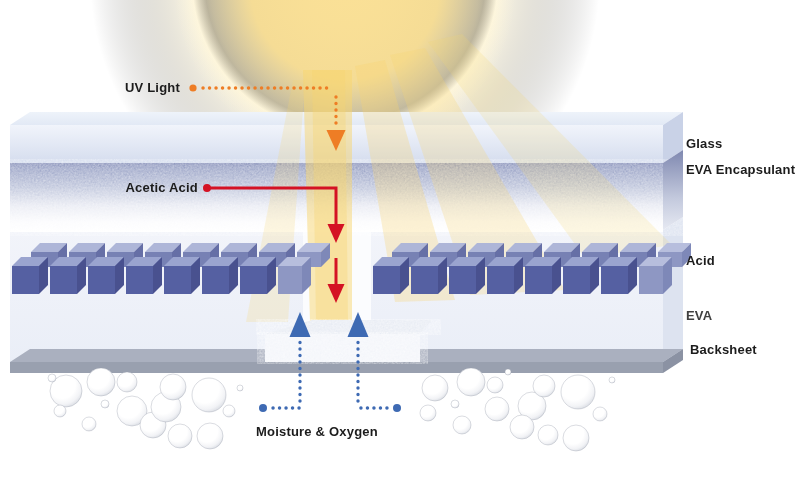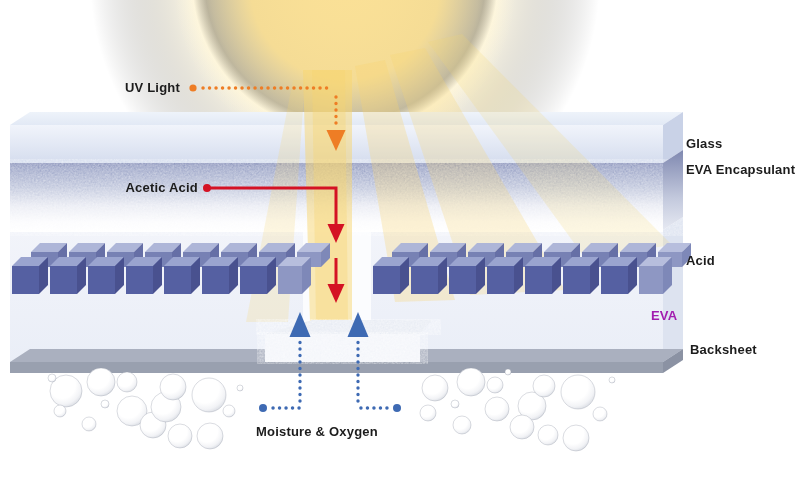--- a/index.html
+++ b/index.html
@@ -336,15 +336,15 @@
   </g>
 </svg>
 
 <div class="lbl right" style="left: 58px; top: 78px; width: 122px; color: rgb(28, 28, 28);">UV Light</div>
 <div class="lbl right" style="left: 58px; top: 178px; width: 140px; color: rgb(28, 28, 28);">Acetic Acid</div>
 <div class="lbl" style="left: 256px; top: 422px; color: rgb(28, 28, 28);">Moisture &amp; Oxygen</div>
 
 <div class="lbl" style="left: 686px; top: 118px; color: rgb(28, 28, 28); margin-top: 16px;">Glass</div>
 <div class="lbl" style="left: 686px; top: 160px; color: rgb(28, 28, 28);">EVA Encapsulant</div>
 <div class="lbl" style="left: 686px; top: 251px; color: rgb(28, 28, 28);">Acid</div>
-<div class="lbl" style="left: 651px; top: 306px; color: #a21caf;">EVA</div>
+<div class="lbl" style="left: 686px; top: 306px; color: #404040;">EVA</div>
 <div class="lbl" style="left: 690px; top: 340px; color: rgb(28, 28, 28);">Backsheet</div>
 </div>
 
 </body></html>

